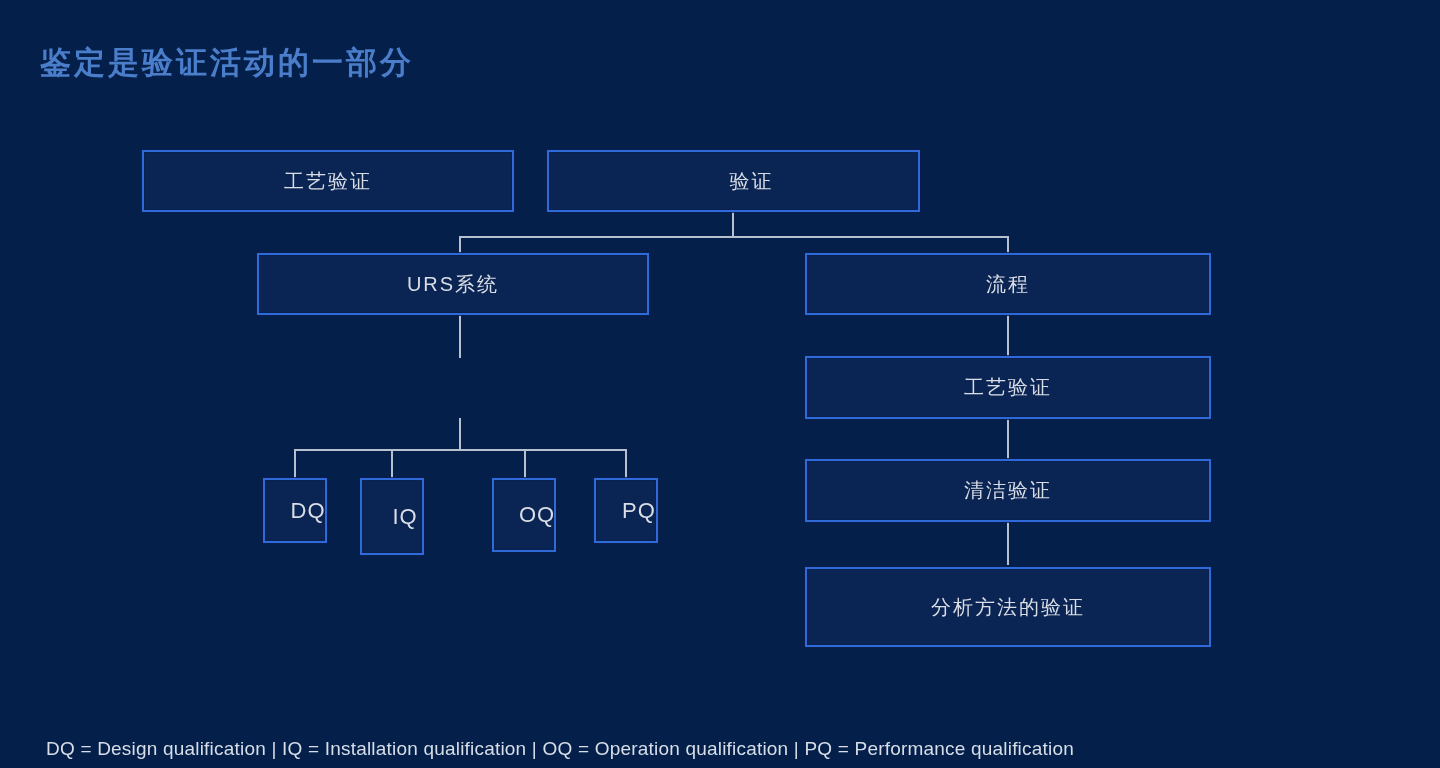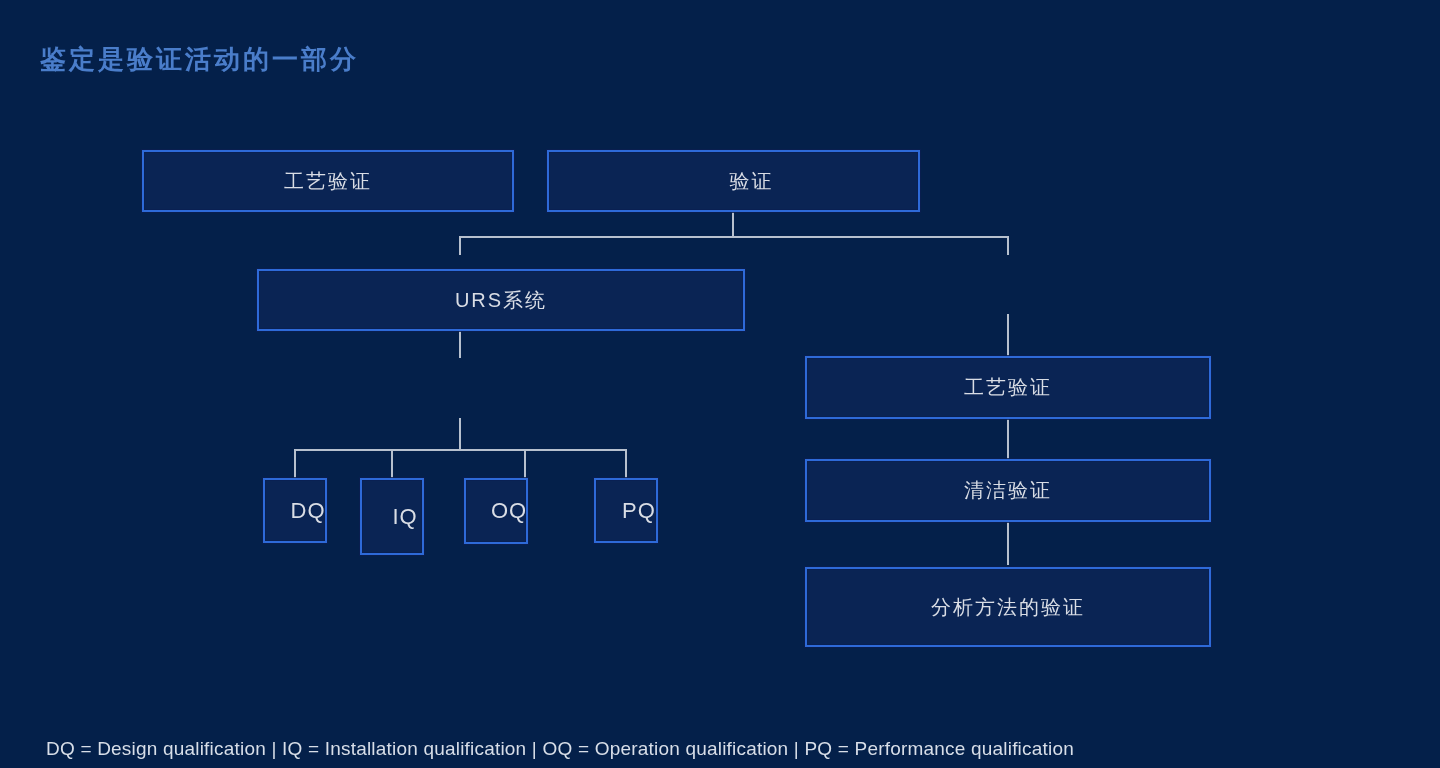--- a/index.html
+++ b/index.html
@@ -12,21 +12,21 @@
     width: 1440px;
     height: 768px;
     background: #04204a;
     overflow: hidden;
     font-family: "Liberation Sans", "DejaVu Sans", sans-serif;
   }
   .page-title {
     position: absolute;
     left: 40px;
     top: 42px;
-    font-size: 26px;
+    font-size: 31px;
     font-weight: 700;
     letter-spacing: 3px;
     color: #4a7dca;
     white-space: nowrap;
   }
   .node {
     position: absolute;
     box-sizing: border-box;
     border: 2px solid #2e6ad8;
     background: #0a2454;
@@ -84,24 +84,27 @@
   <div class="conn" style="left:1007px; top:521px; width:2px; height:44px;"></div>
 
   <div class="node" style="left:142px; top:150px; width:372px; height:62px;">
     <span>工艺验证</span>
   </div>
 
   <div class="node" style="left:547px; top:150px; width:373px; height:62px;padding-left:36px;">
     <span>验证</span>
   </div>
 
-  <div class="node" style="left:257px; top:253px; width:488px; height:62px;margin-top:16px;">
+  <div class="node" style="left:257px; top:253px; width:392px; height:62px;">
     <span>URS系统</span>
   </div>
 
+  <div class="node" style="left:805px; top:253px; width:406px; height:62px;">
+    <span>流程</span>
+  </div>
 
 
   <div class="node" style="left:805px; top:356px; width:406px; height:63px;text-align:center;">
     <span>工艺验证</span>
   </div>
 
   <div class="node" style="left:805px; top:459px; width:406px; height:63px;">
     <span>清洁验证</span>
   </div>
 
@@ -110,21 +113,21 @@
   </div>
 
   <div class="node small" style="left:263px; top:478px; width:64px; height:65px;">
     <span>DQ</span>
   </div>
 
   <div class="node small" style="left:360px; top:478px; width:64px; height:77px;">
     <span>IQ</span>
   </div>
 
-  <div class="node small" style="left:464px; top:478px; width:64px; height:66px;">
+  <div class="node small" style="left:492px; top:478px; width:64px; height:74px;">
     <span>OQ</span>
   </div>
 
   <div class="node small" style="left:594px; top:478px; width:64px; height:65px;">
     <span>PQ</span>
   </div>
 
   <div class="legend">DQ = Design qualification | IQ = Installation qualification | OQ = Operation qualification | PQ = Performance qualification</div>
 
 </div>

